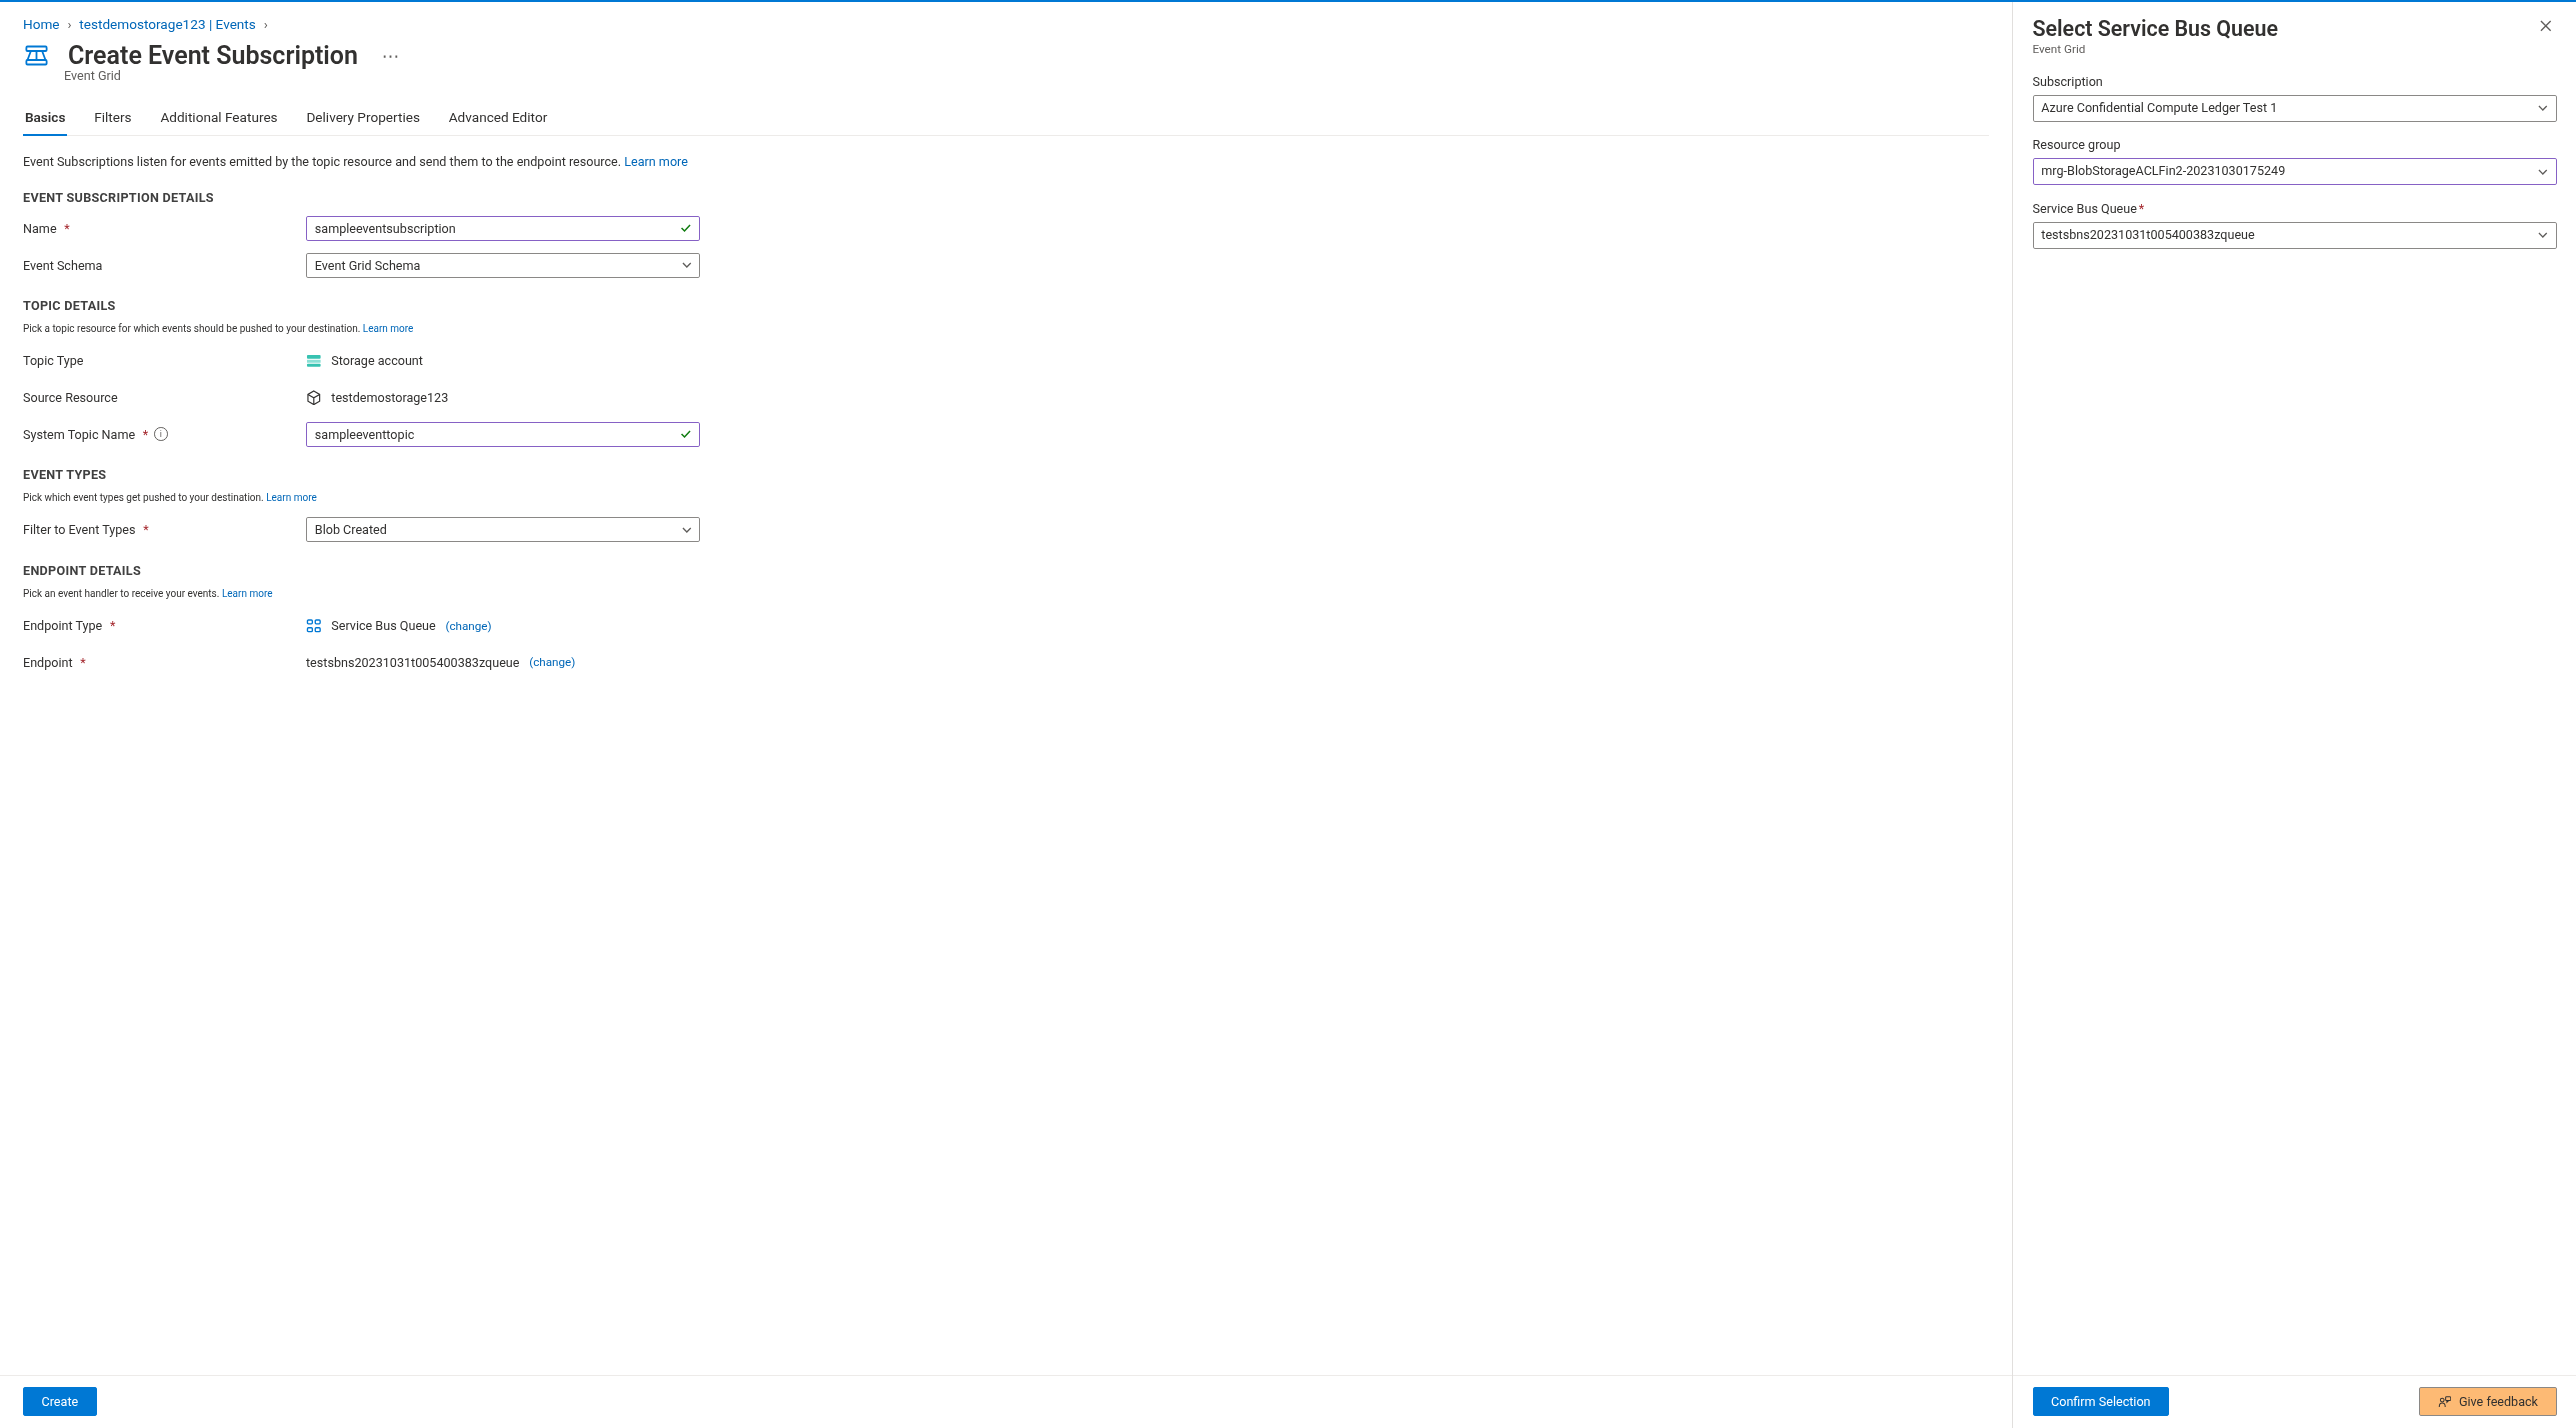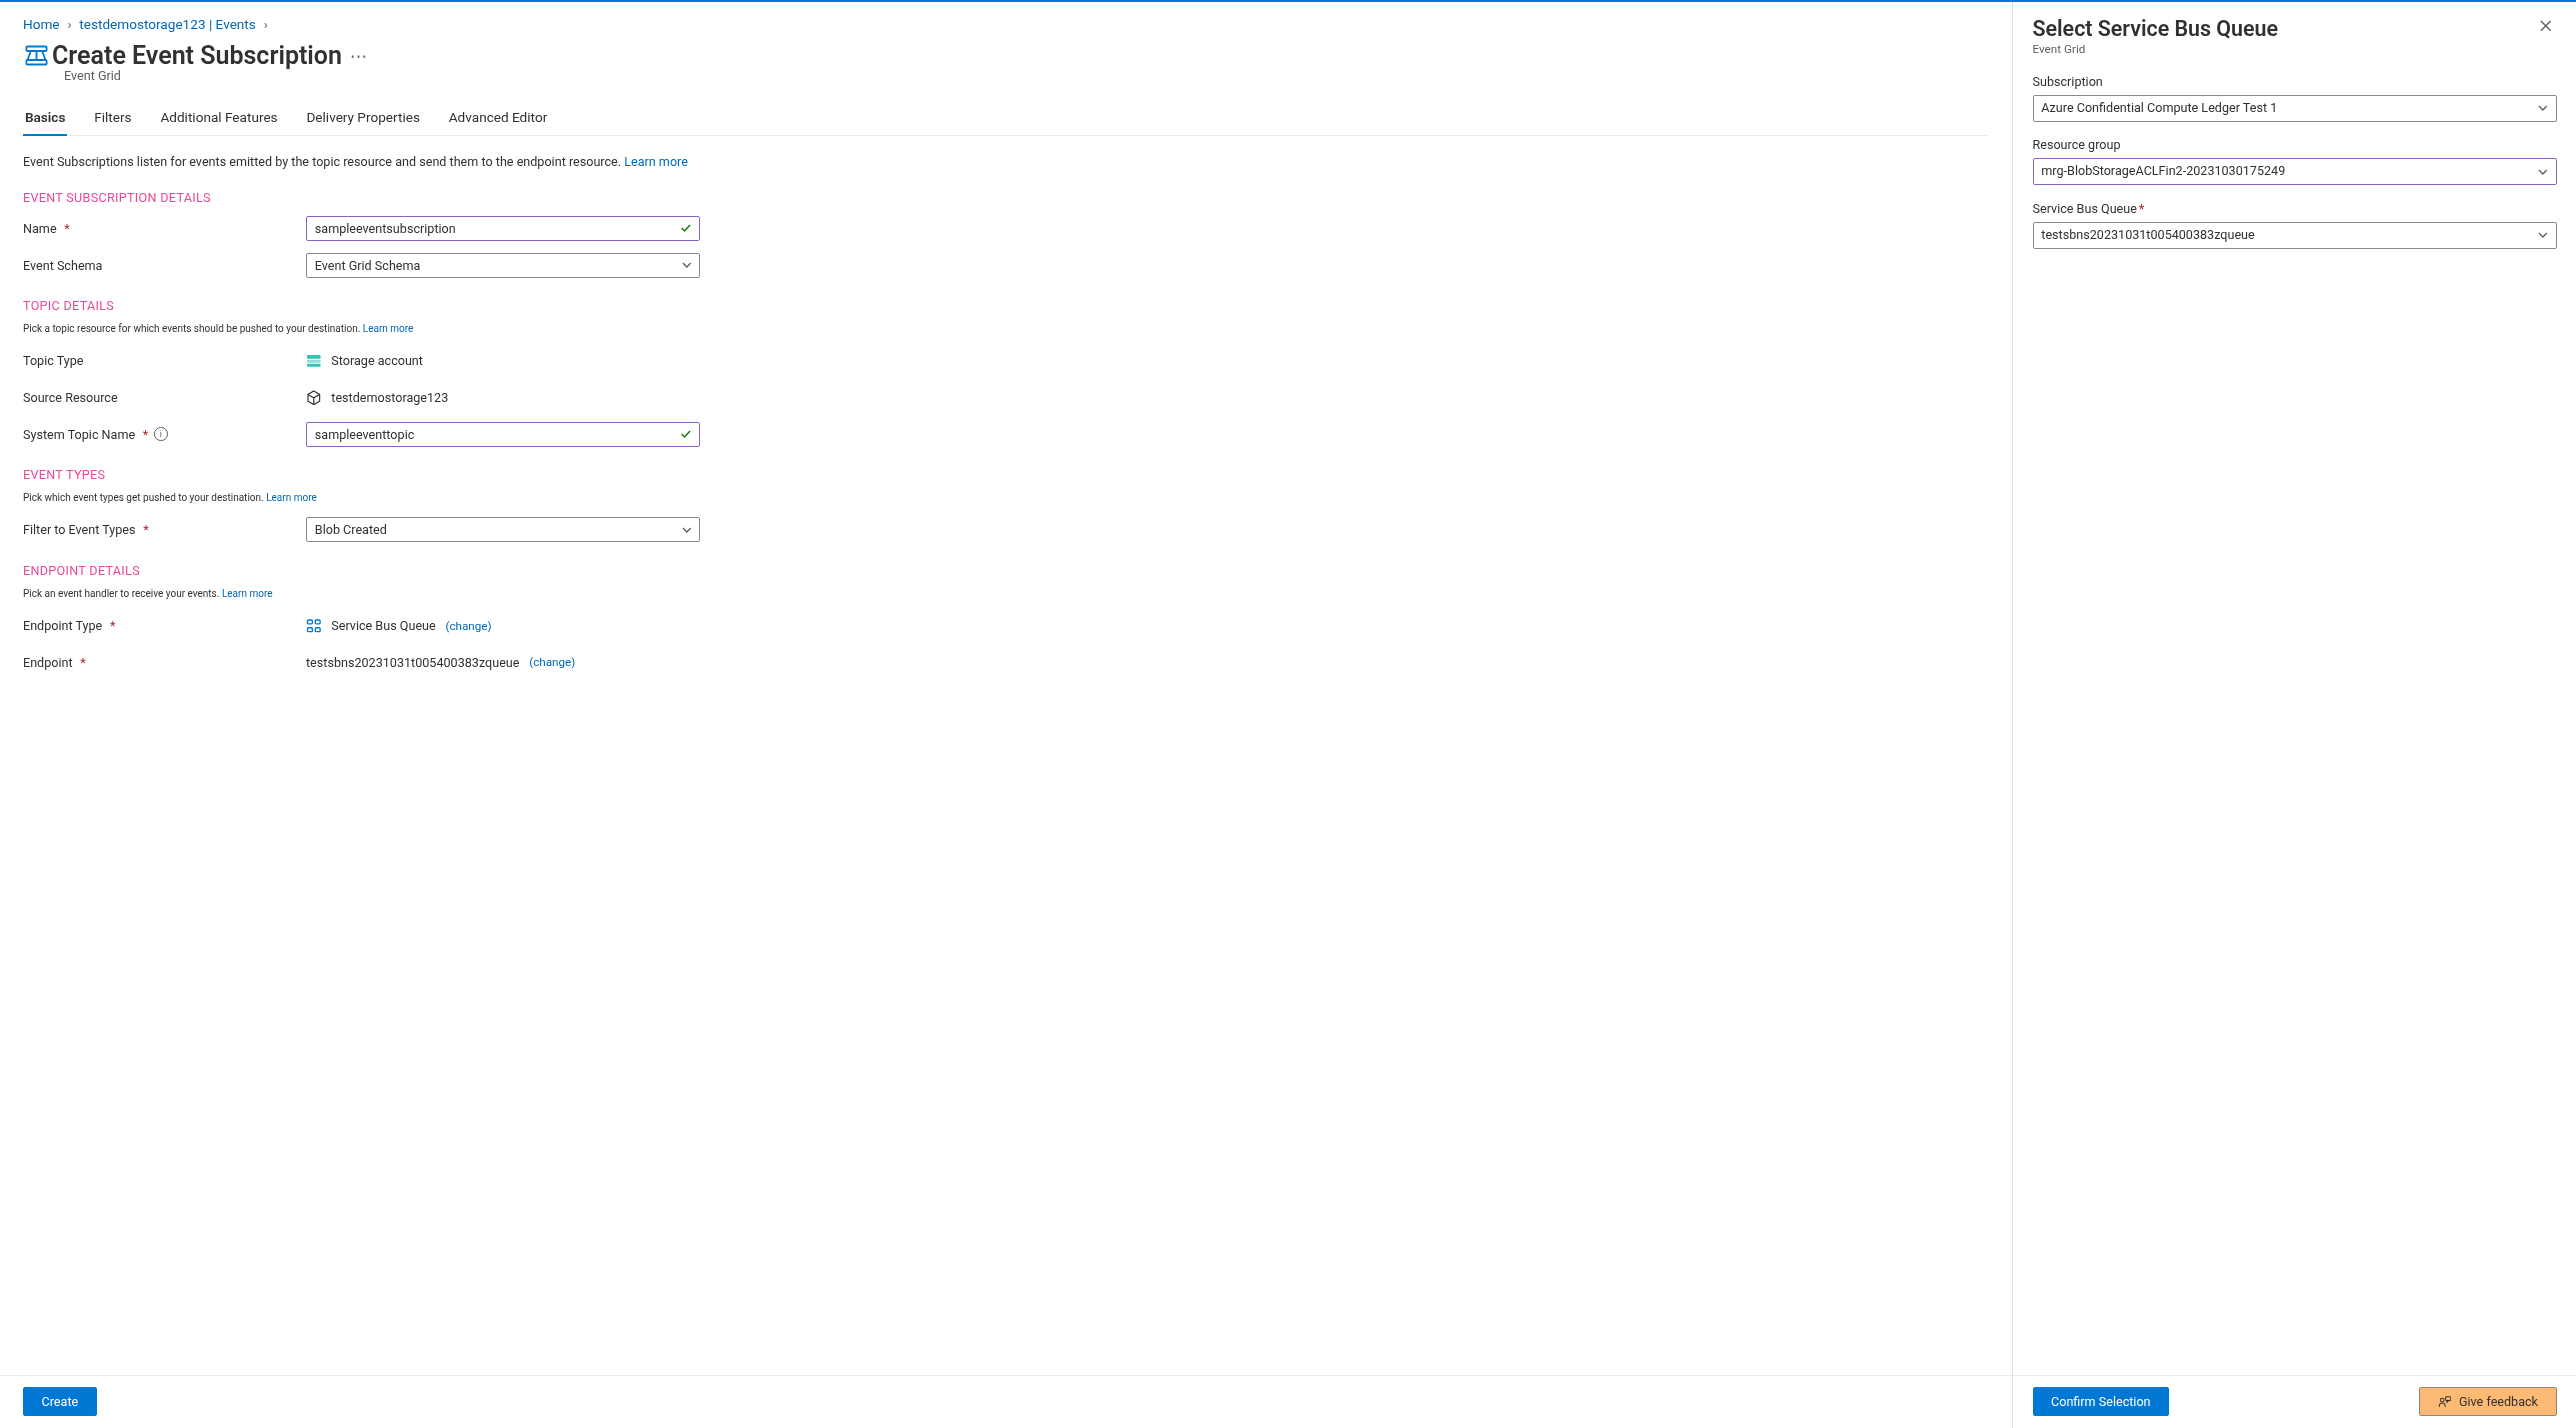--- a/index.html
+++ b/index.html
@@ -33,21 +33,21 @@
     align-items: center;
     gap: 7.8px;
     font-size: 13.6px;
     padding: 3.9px 0 9.7px 0;
     color: #605e5c;
   }
   .breadcrumb .sep { color: #605e5c; }
   .page-header {
     display: flex;
     align-items: center;
-    gap: 2px;
+    gap: 18px;
     margin-bottom: 1.9px;
   }
   .page-header .bigicon {
     width: 27px; height: 27px;
     color: #0078d4;
   }
   .page-header h1 {
     font-size: 25px;
     font-weight: 600;
     color: #323130;
@@ -86,25 +86,25 @@
   }
 
   .intro {
     margin: 17.5px 0 21.4px 0;
     font-size: 12.6px;
     color: #323130;
   }
 
   .section-title {
     font-size: 12.6px;
-    font-weight: 400;
+    font-weight: 700;
     letter-spacing: 0.3px;
     margin: 19.5px 0 9.7px 0;
     text-transform: uppercase;
-    color: #ec4899;
+    color: #404040;
   }
   .section-title:first-of-type { margin-top: 3.9px; }
 
   .helper {
     font-size: 10px;
     color: #323130;
     margin-bottom: 13.6px;
   }
   .form-row {
     display: flex;

